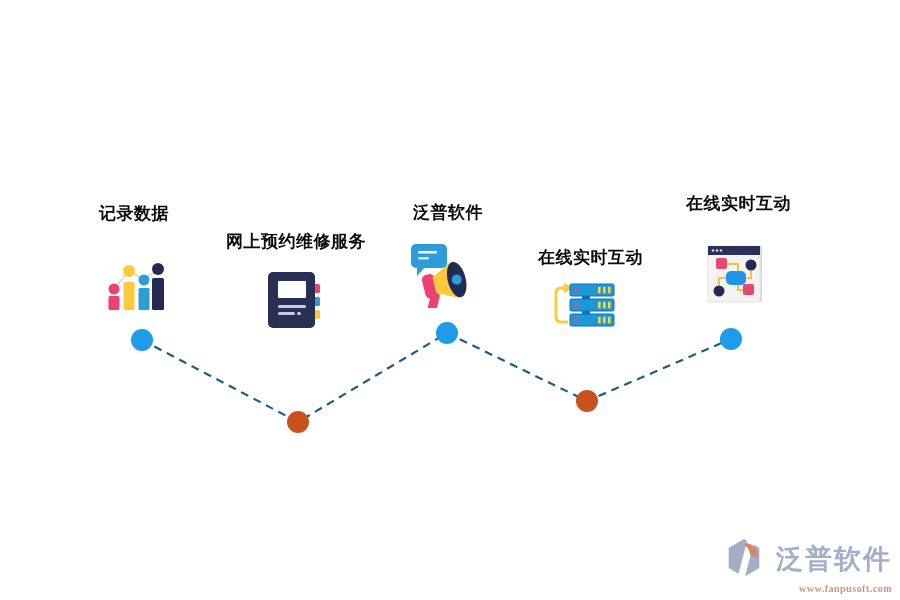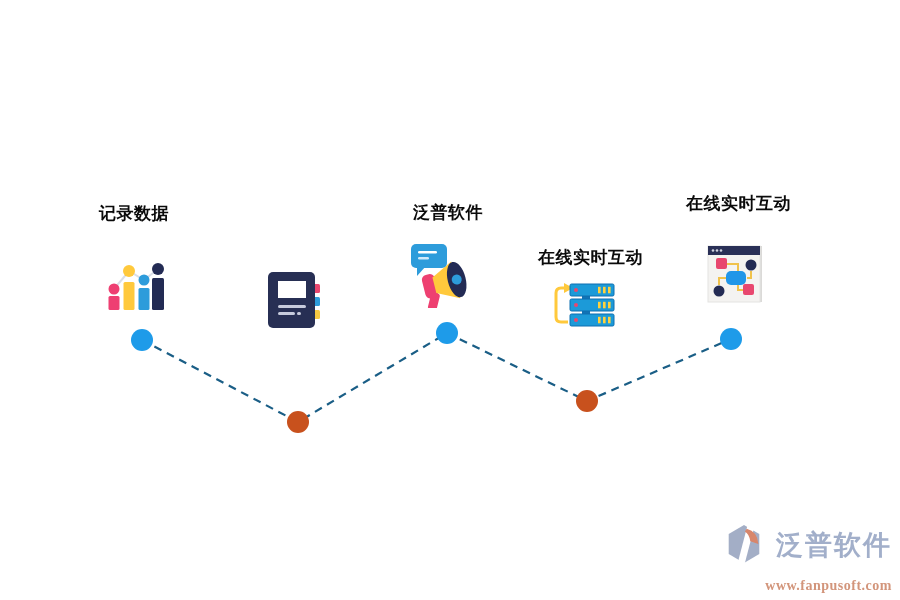--- a/index.html
+++ b/index.html
@@ -51,42 +51,43 @@
   }
   .wm-brand {
     font-size: 27px;
     font-weight: bold;
     color: #98A7C5;
     letter-spacing: 2px;
     line-height: 1;
   }
   .wm-url {
     font-family: "Liberation Serif", "DejaVu Serif", serif;
-    font-size: 14px;
+    font-size: 10px;
     font-weight: bold;
     color: #CE8A6D;
     letter-spacing: 0.5px;
-    margin-top: 15px;
+    margin-top: 6px;
   }
 </style>
 </head>
 <body>
 
 <div class="canvas">
 
   <svg class="zigzag" viewBox="0 0 900 600" xmlns="http://www.w3.org/2000/svg">
     <polyline points="142,340 298,422 447,333 587,401 731,339" fill="none" stroke="#1A5E86" stroke-width="2.2" stroke-dasharray="8 6"></polyline>
     <circle cx="142" cy="340" r="11" fill="#1E9BE9"></circle>
     <circle cx="298" cy="422" r="11" fill="#C8511D"></circle>
     <circle cx="447" cy="333" r="11" fill="#1E9BE9"></circle>
     <circle cx="587" cy="401" r="11" fill="#C8511D"></circle>
     <circle cx="731" cy="339" r="11" fill="#1E9BE9"></circle>
   </svg>
 
   <div class="milestone-label lbl-1">记录数据</div>
+  <div class="milestone-label lbl-2">网上预约维修服务</div>
   <div class="milestone-label lbl-3">泛普软件</div>
   <div class="milestone-label lbl-4">在线实时互动</div>
   <div class="milestone-label lbl-5">在线实时互动</div>
 
   <svg class="icon icon-1" width="64" height="52" viewBox="0 0 64 52" xmlns="http://www.w3.org/2000/svg">
     <polyline points="10,31 25,13 40,22 54,11" fill="none" stroke="#D9DEE8" stroke-width="2"></polyline>
     <circle cx="10" cy="31" r="5.5" fill="#EE3F72"></circle>
     <rect x="4.5" y="38" width="11" height="14" rx="1.5" fill="#EE3F72"></rect>
     <circle cx="25" cy="13" r="6" fill="#FFC93C"></circle>
     <rect x="19.5" y="24" width="11" height="28" rx="1.5" fill="#FFC93C"></rect>

